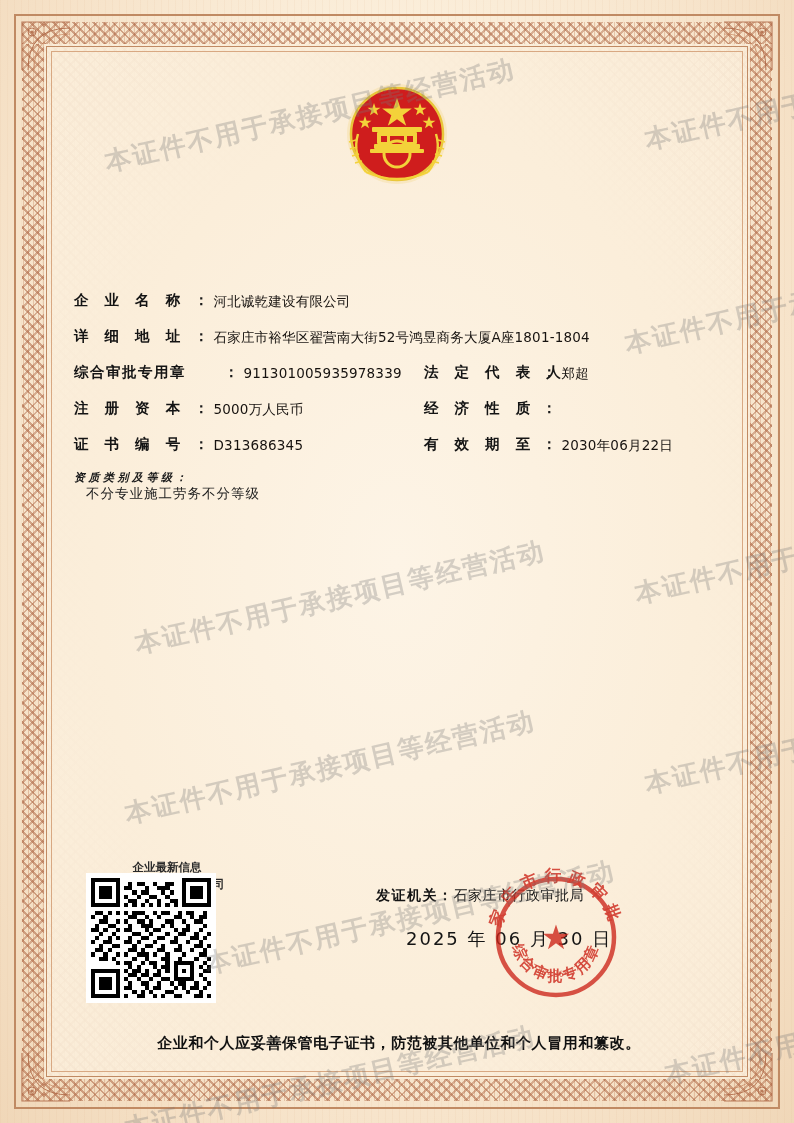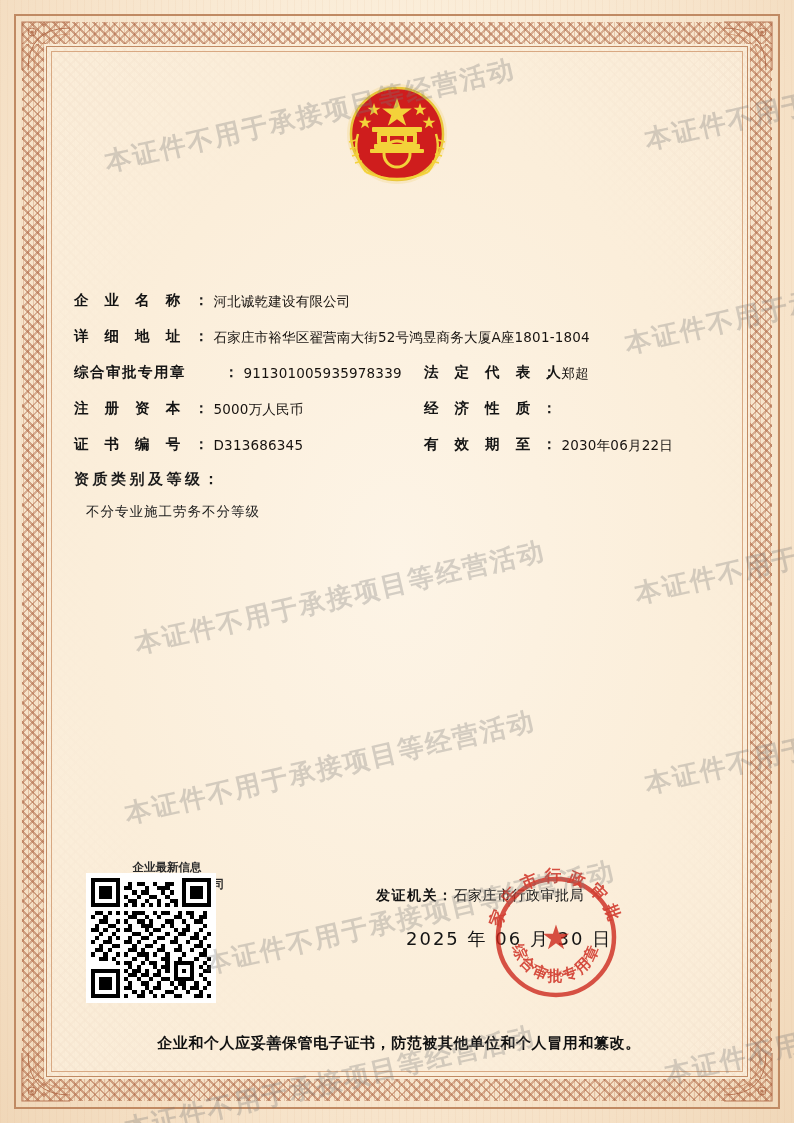--- a/index.html
+++ b/index.html
@@ -158,23 +158,23 @@
     font-size: 11.5px;
     line-height: 1.25;
     max-width: 150px;
   }
 
   .qualification-block {
     margin-top: 6px;
   }
   .qual-title {
     font-weight: bold;
-    font-size: 15px;
+    font-size: 11px;
     letter-spacing: 3.5px;
-    margin-bottom: 14px;
+    font-style: italic;
   }
   .qual-item {
     font-size: 13.5px;
     letter-spacing: 1px;
     margin-left: 12px;
   }
 
   
   .bottom {
     position: absolute;

